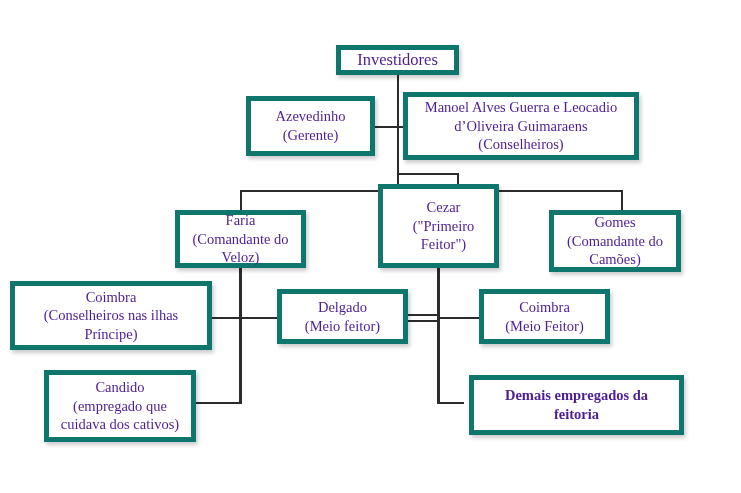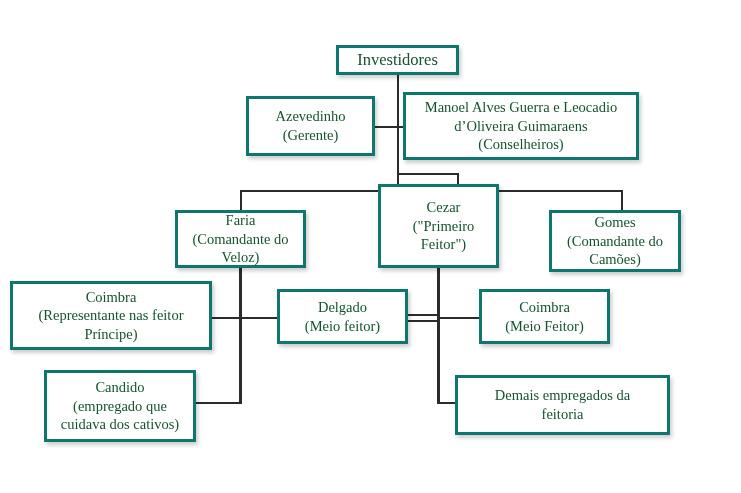--- a/index.html
+++ b/index.html
@@ -12,27 +12,27 @@
     width: 741px;
     height: 493px;
     background: #ffffff;
     overflow: hidden;
     font-family: "Liberation Serif", "DejaVu Serif", serif;
   }
   .node {
     position: absolute;
     box-sizing: border-box;
     background: #ffffff;
-    border: 3px solid #0f766e;
+    border: 5px solid #0f766e;
     box-shadow: 2px 3px 4px rgba(0,0,0,0.20);
     display: flex;
     align-items: center;
     justify-content: center;
     text-align: center;
-    color: #14532d;
+    color: #4c1d95;
     font-size: 14.5px;
     line-height: 1.28;
     padding: 3px 6px;
     z-index: 5;
   }
   .node span {
     display: block;
     width: 100%;
   }
   .node.root { font-size: 16.5px; }
@@ -120,21 +120,21 @@
     <span>
       <span>Gomes</span>
       <span>(Comandante do</span>
       <span>Camões)</span>
     </span>
   </div>
 
   <div class="node" style="left:10px; top:281px; width:202px; height:69px;">
     <span>
       <span>Coimbra</span>
-      <span>(Representante nas feitor</span>
+      <span>(Conselheiros nas ilhas</span>
       <span>Príncipe)</span>
     </span>
   </div>
 
   <div class="node" style="left:277px; top:289px; width:131px; height:55px;">
     <span>
       <span>Delgado</span>
       <span>(Meio feitor)</span>
     </span>
   </div>
@@ -147,20 +147,20 @@
   </div>
 
   <div class="node" style="left:44px; top:370px; width:152px; height:72px;">
     <span>
       <span>Candido</span>
       <span>(empregado que</span>
       <span>cuidava dos cativos)</span>
     </span>
   </div>
 
-  <div class="node" style="left:455px; top:375px; width:215px; height:60px;">
+  <div class="node" style="left:469px; top:375px; width:215px; height:60px;font-weight:bold;">
     <span>
       <span>Demais empregados da</span>
       <span>feitoria</span>
     </span>
   </div>
 
 </div>
 
 </body></html>

